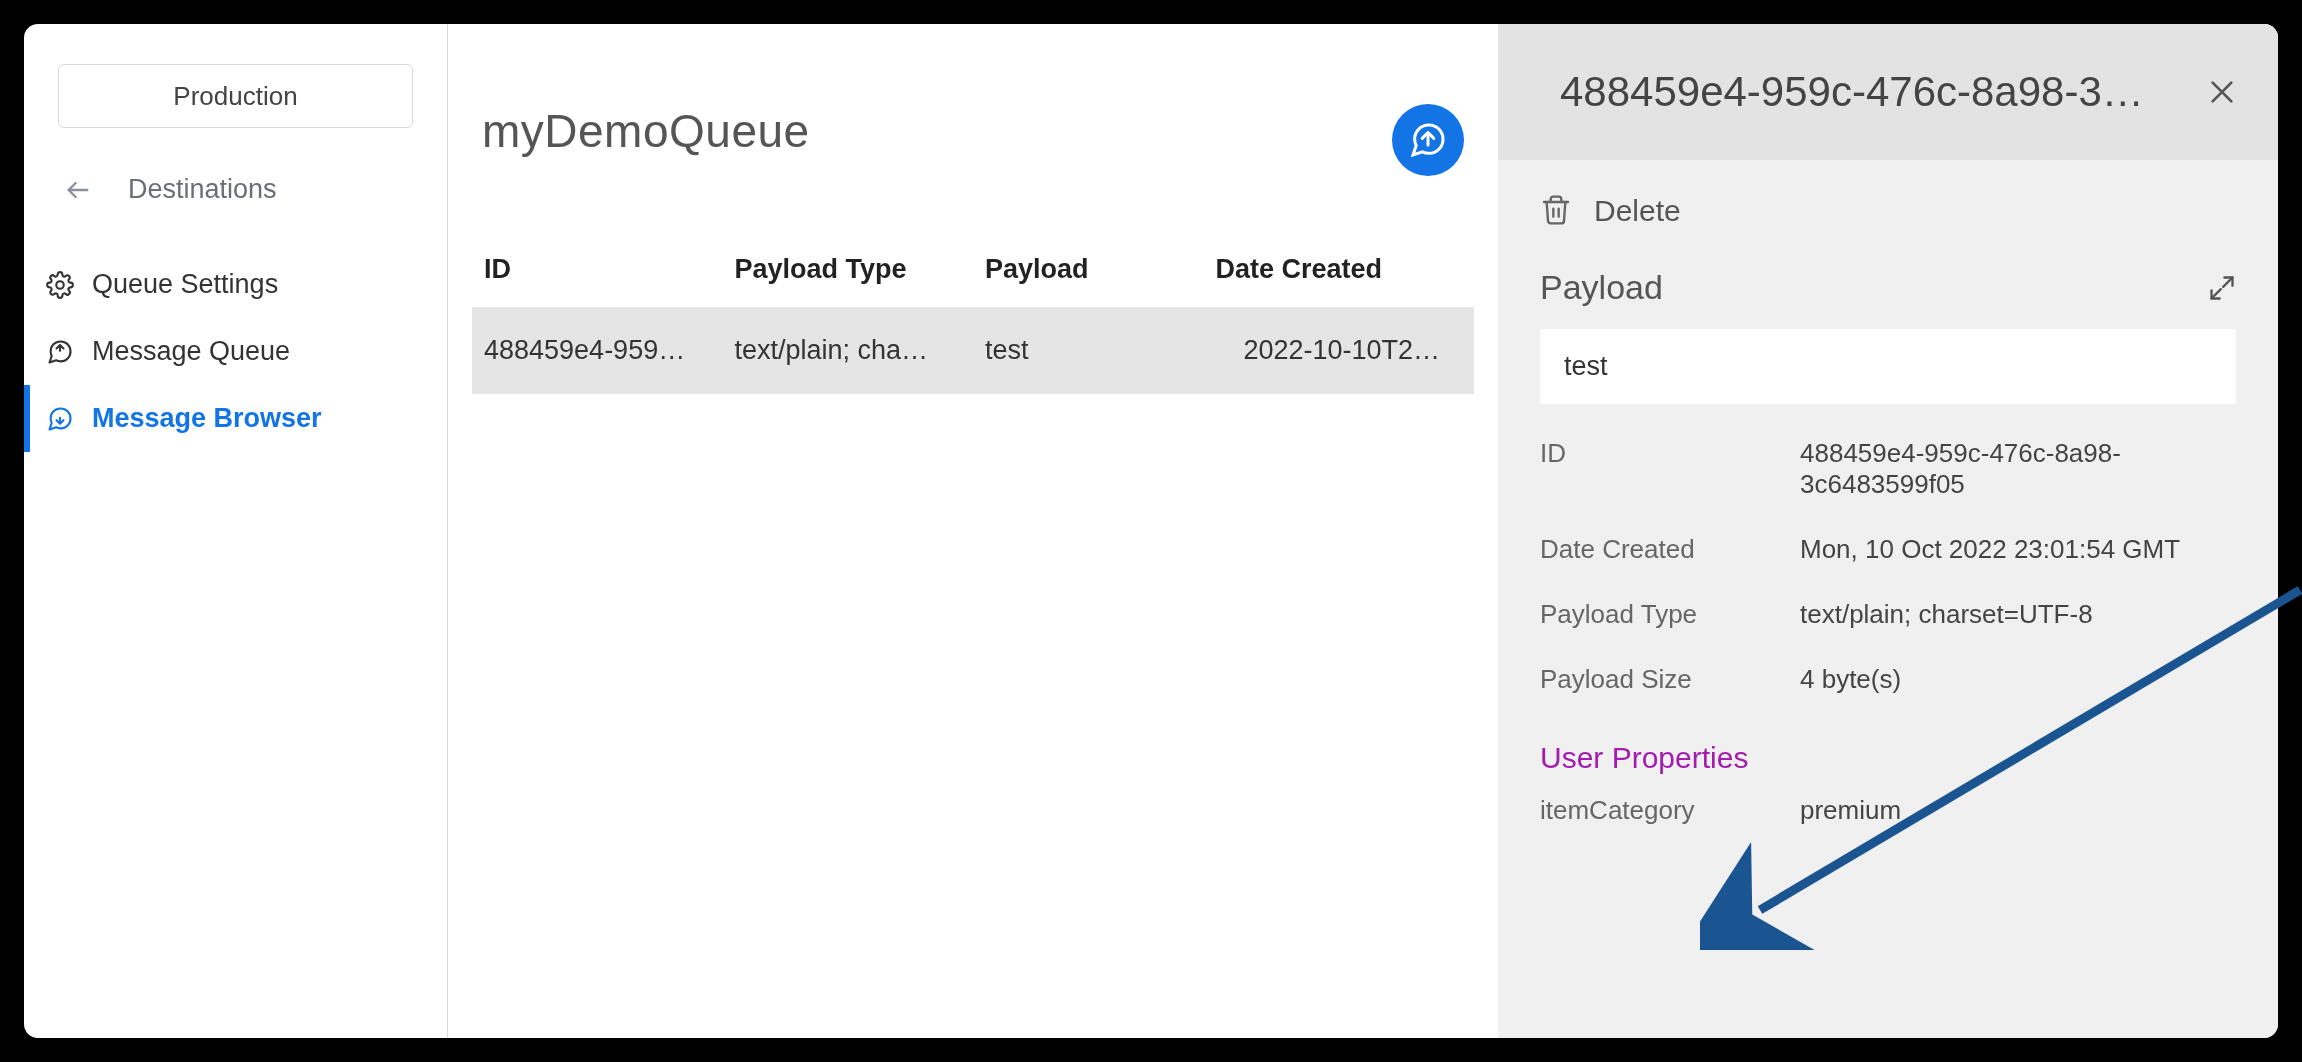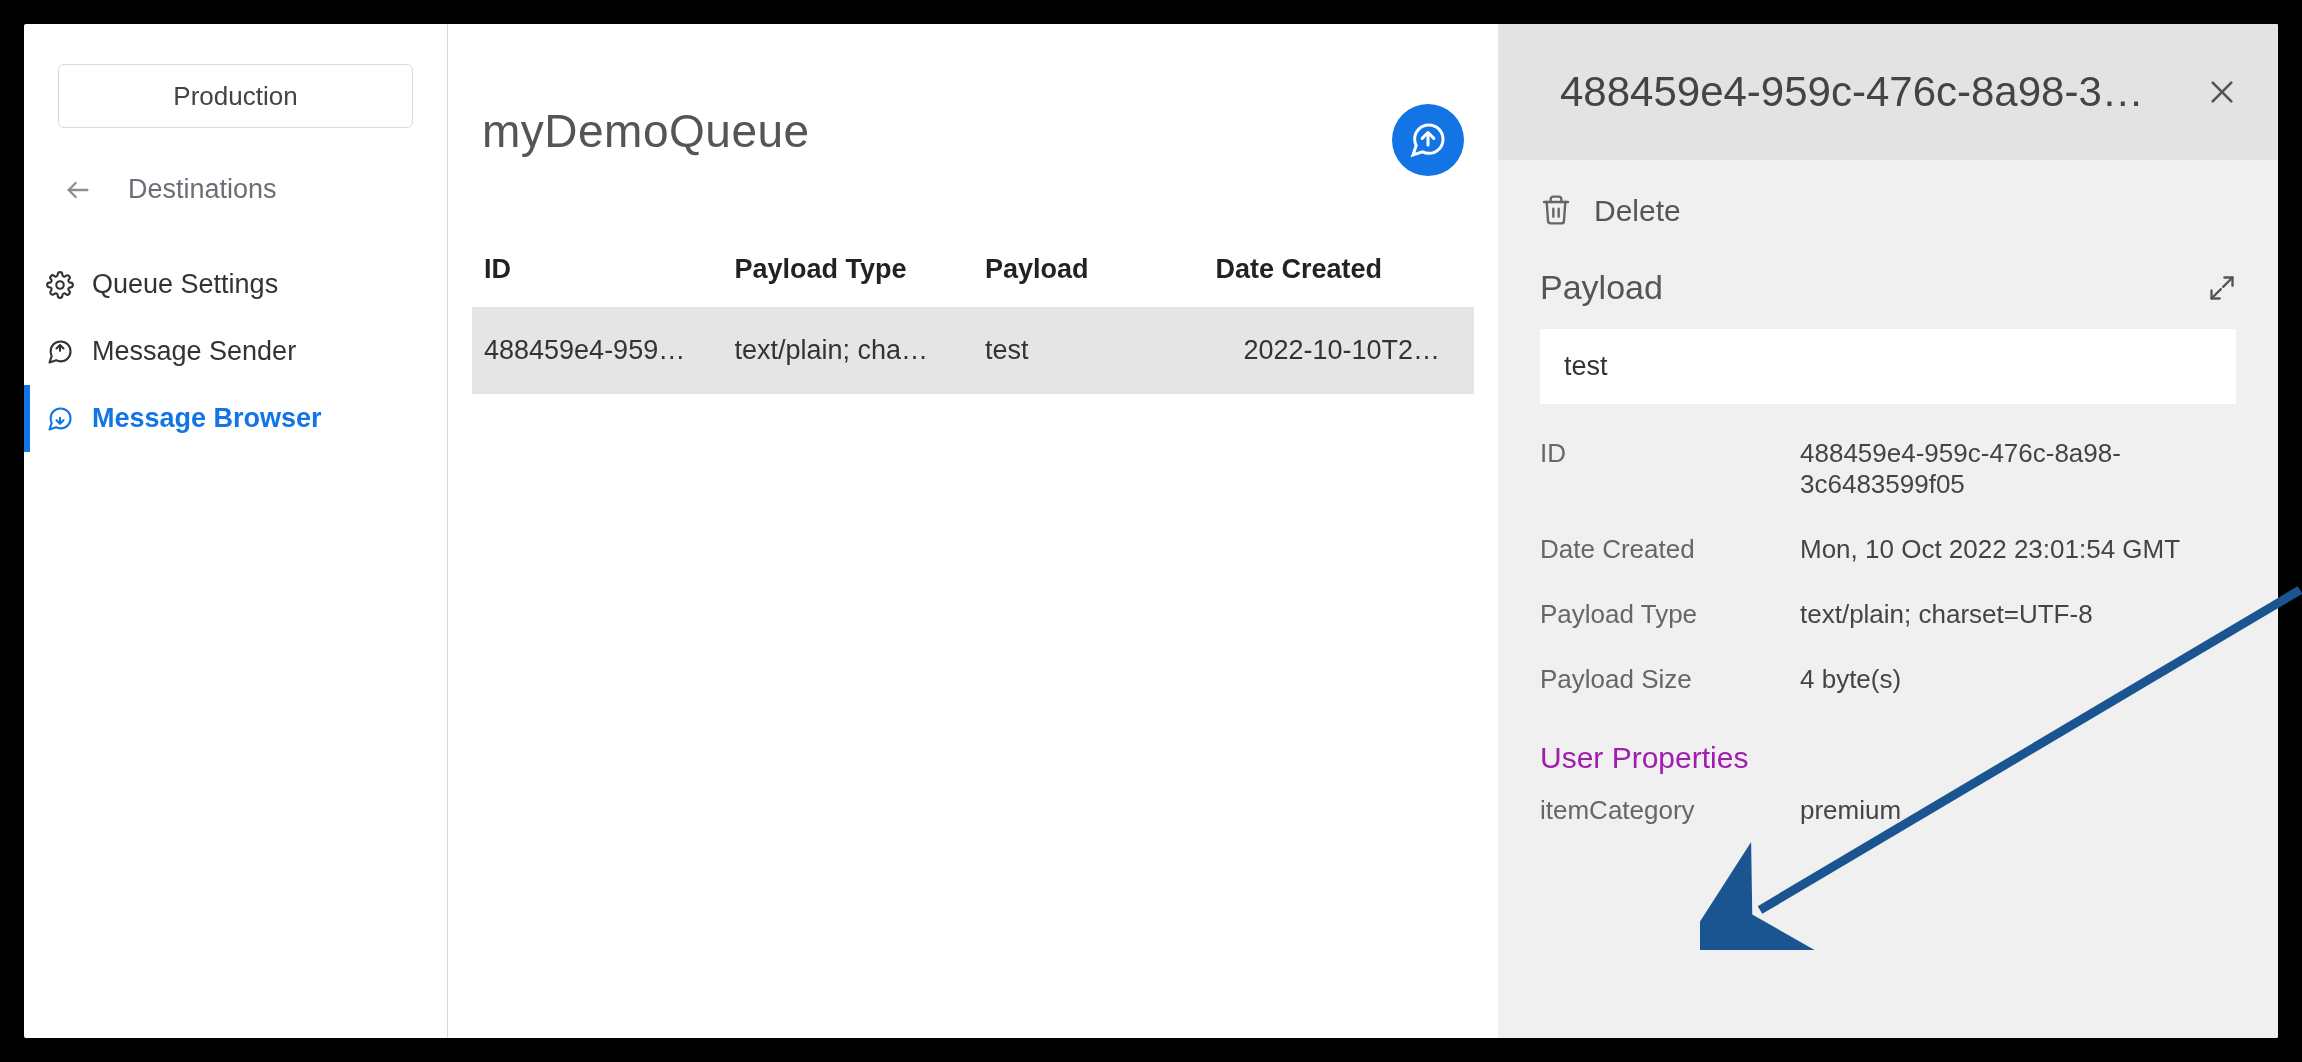--- a/index.html
+++ b/index.html
@@ -19,21 +19,21 @@
     position:relative;
     width:1535px; 
     width:2302px;height:1062px;
     transform-origin:top left;
   }
   
   .frame{
     position:absolute;
     left:24px;top:24px;right:24px;bottom:24px;
     background:#fff;
-    border-radius:2px;
+    border-radius:14px;
     overflow:hidden;
     display:flex;
   }
 
   
   .sidebar{
     width:424px;
     border-right:1px solid var(--border);
     padding-top:24px;
     flex-shrink:0;
@@ -222,21 +222,21 @@
       </div>
 
       <div class="nav-item">
         <span class="nav-icon">
           <svg viewBox="0 0 24 24" stroke="#333" stroke-width="1.8" fill="none" stroke-linecap="round" stroke-linejoin="round">
               <path d="M21 11.5a8.38 8.38 0 0 1-8.5 8.5 8.5 8.5 0 0 1-3.8-.9L3 21l1.9-5.7a8.5 8.5 0 0 1-.9-3.8A8.38 8.38 0 0 1 12.5 3 8.38 8.38 0 0 1 21 11.5z"></path>
               <polyline points="12 7 12 11"></polyline>
               <polyline points="9 9 12 6 15 9"></polyline>
             </svg>
         </span>
-        <span>Message Sender</span>
+        <span>Message Queue</span>
       </div>
 
       <div class="nav-item active">
         <span class="nav-icon">
           <svg viewBox="0 0 24 24" stroke="#1374e6" stroke-width="1.8" fill="none" stroke-linecap="round" stroke-linejoin="round">
               <path d="M21 11.5a8.38 8.38 0 0 1-8.5 8.5 8.5 8.5 0 0 1-3.8-.9L3 21l1.9-5.7a8.5 8.5 0 0 1-.9-3.8A8.38 8.38 0 0 1 12.5 3 8.38 8.38 0 0 1 21 11.5z"></path>
               <polyline points="12 15 12 11"></polyline>
               <polyline points="9 13 12 16 15 13"></polyline>
             </svg>
         </span>

